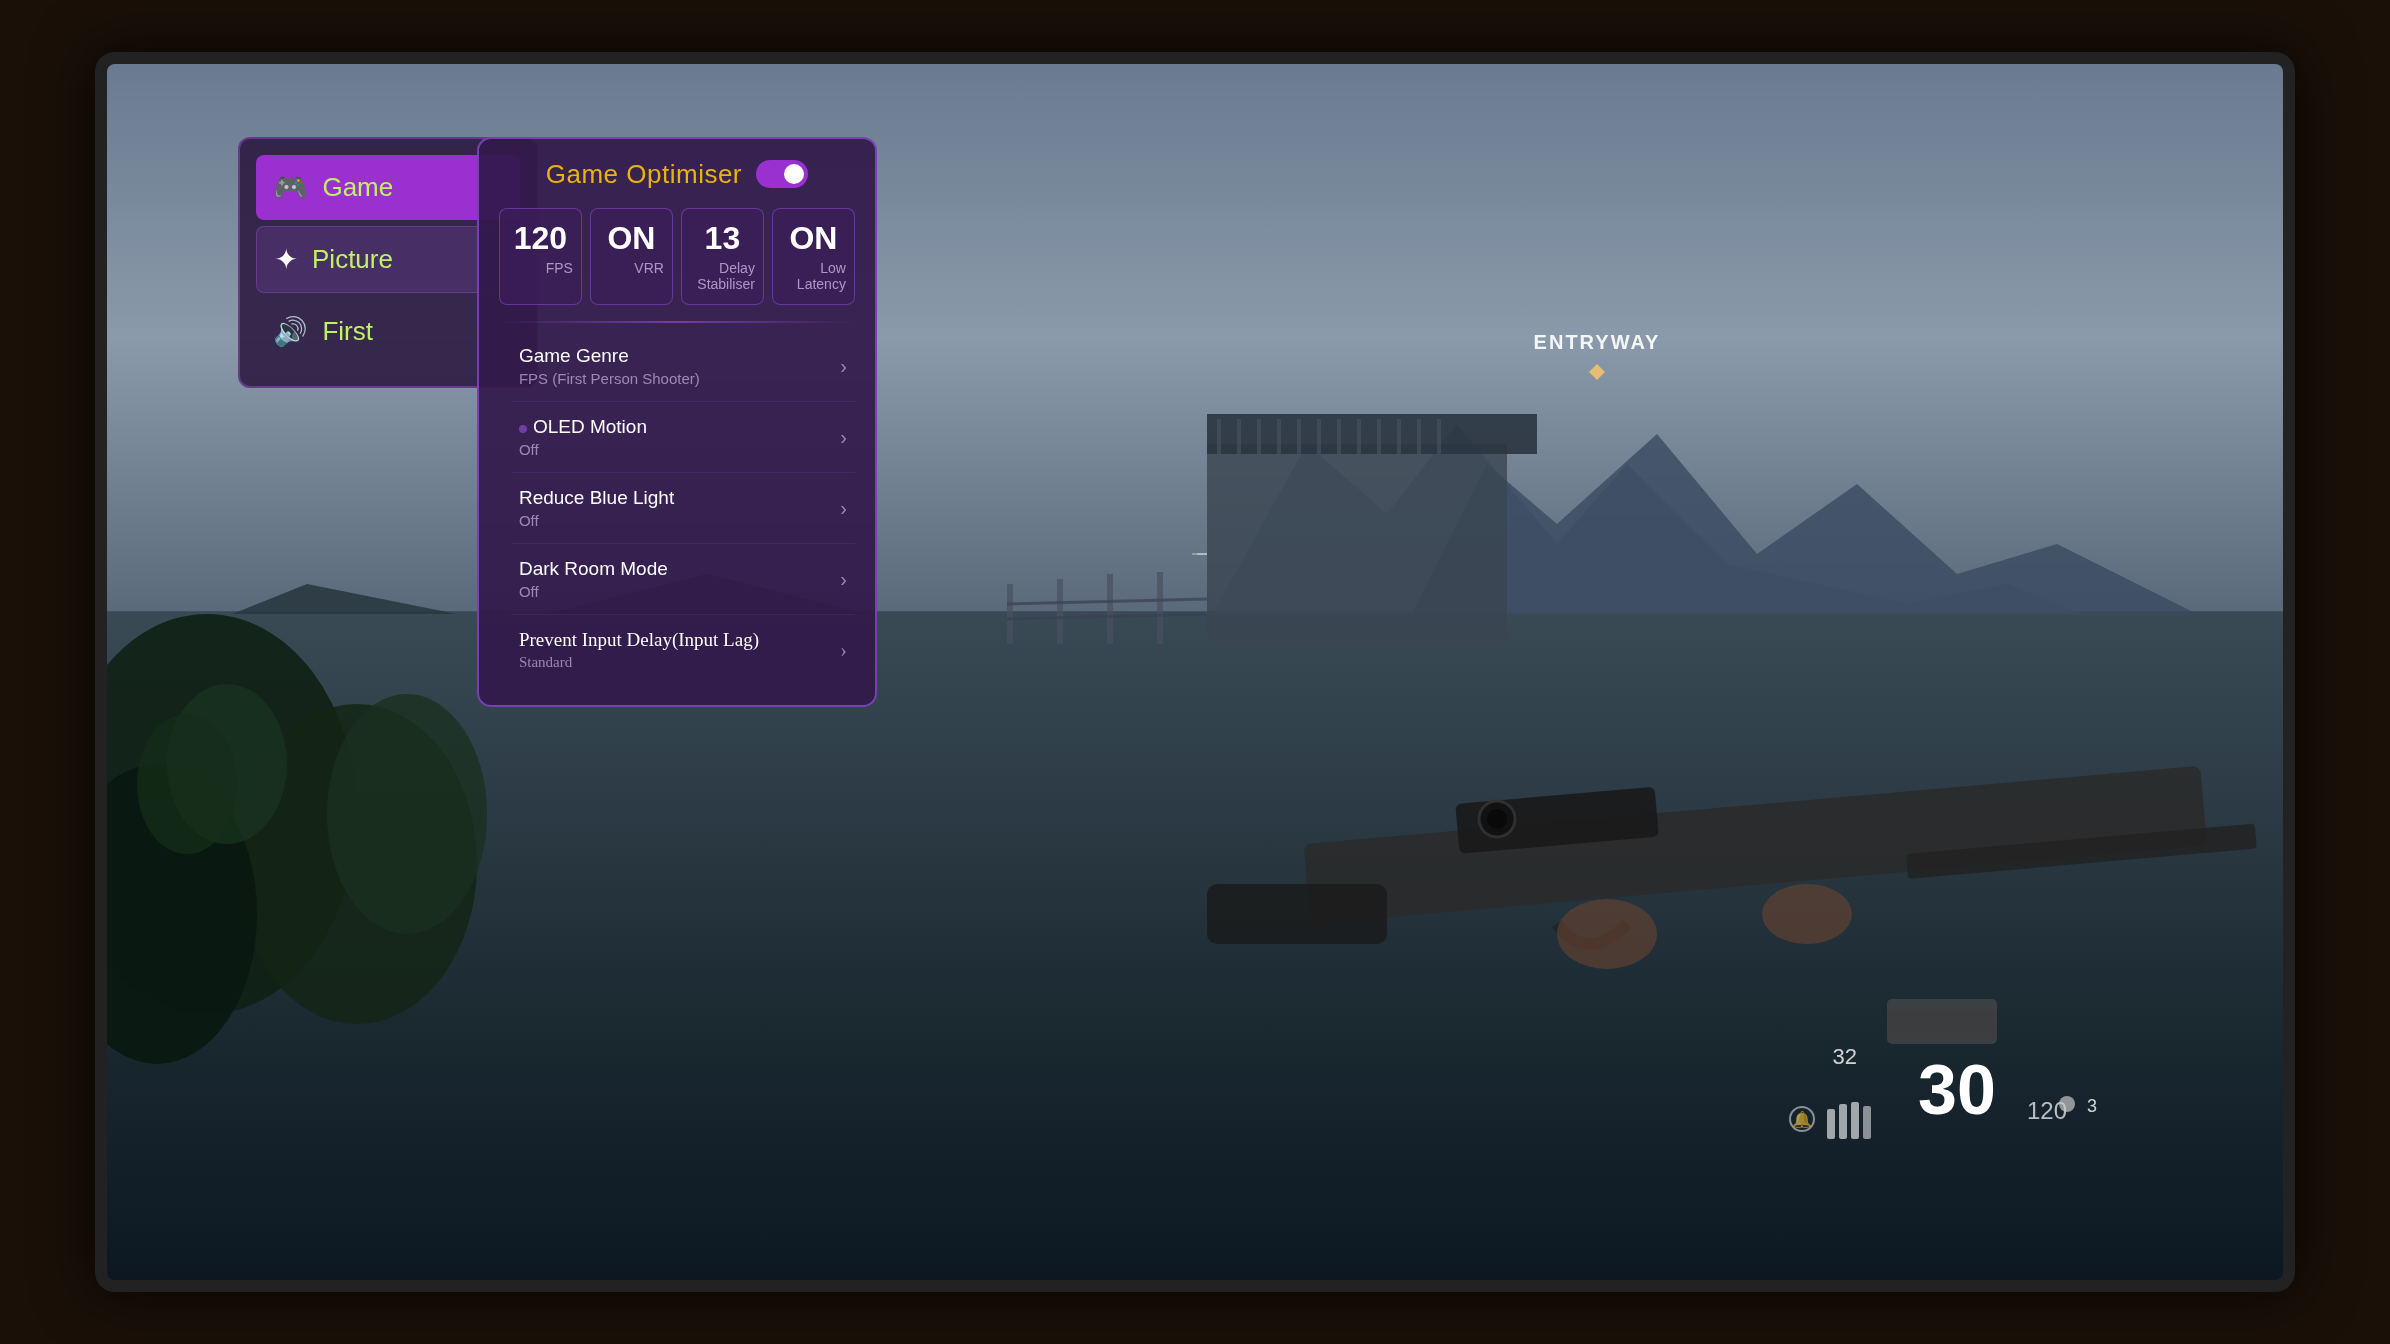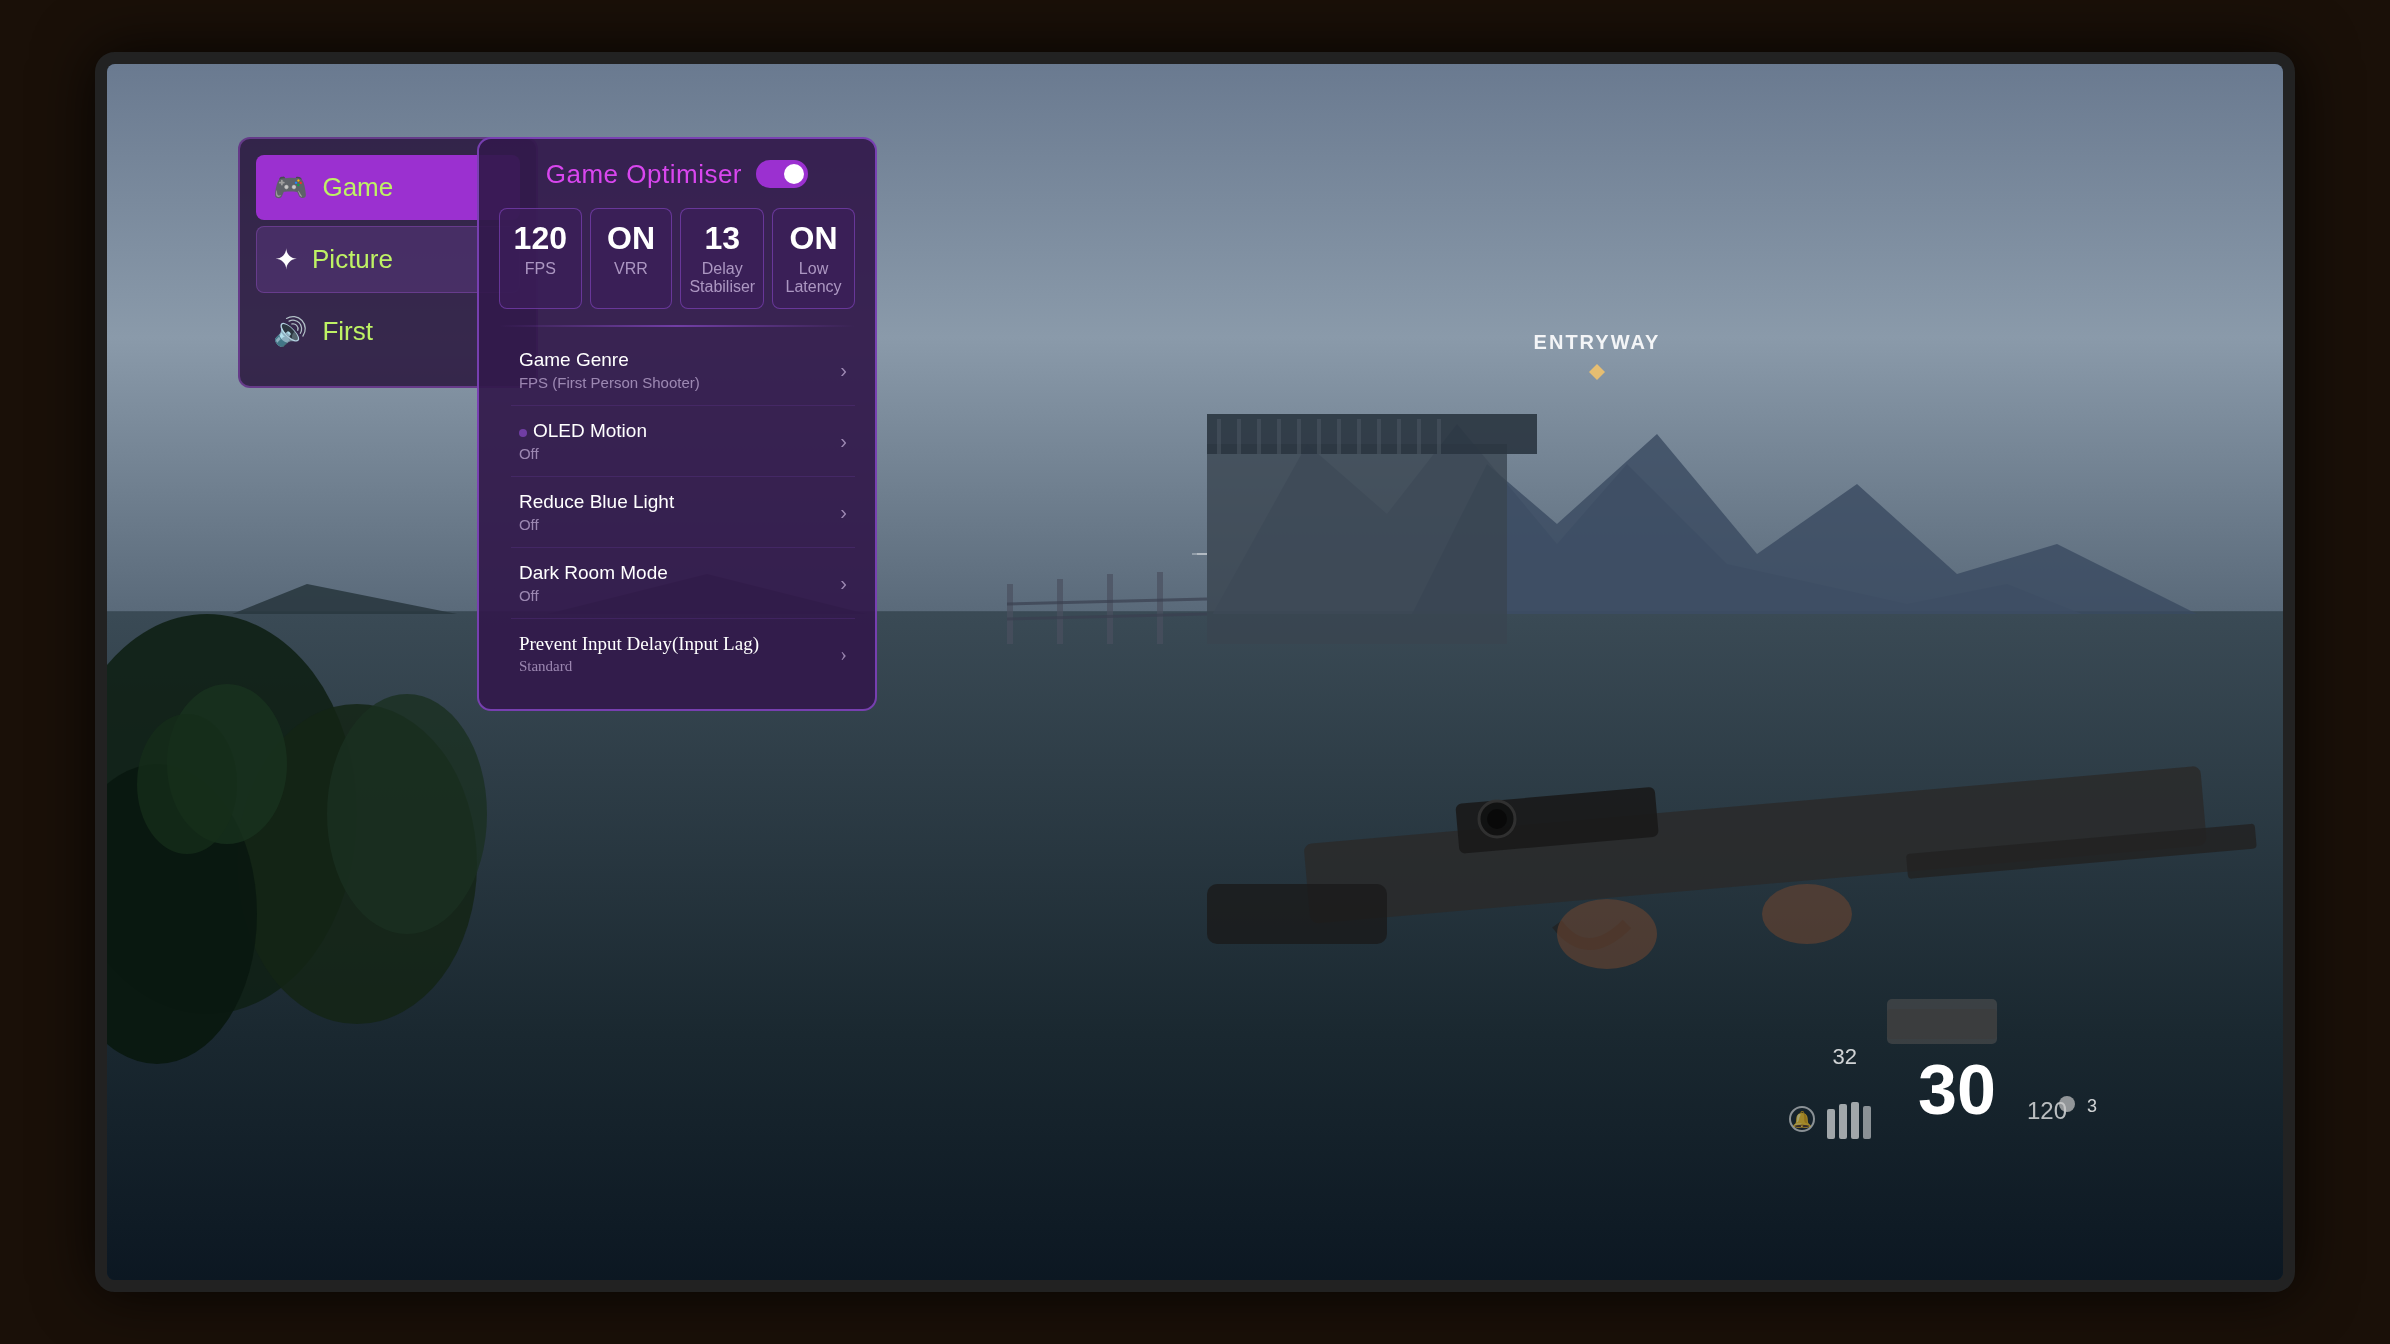--- a/index.html
+++ b/index.html
@@ -117,21 +117,21 @@
 
     .panel-header {
       display: flex;
       align-items: center;
       justify-content: center;
       gap: 14px;
       margin-bottom: 18px;
     }
 
     .panel-title {
-      color: #d946ef;
+      color: #eab308;
       font-size: 26px;
       font-weight: 400;
       letter-spacing: 0.5px;
     }
 
     .toggle-switch {
       width: 52px;
       height: 28px;
       background: #9b30d0;
       border-radius: 14px;
@@ -167,22 +167,23 @@
 
     .stat-value {
       color: white;
       font-size: 32px;
       font-weight: bold;
       line-height: 1.1;
     }
 
     .stat-label {
       color: rgba(200, 180, 220, 0.8);
-      font-size: 16px;
+      font-size: 14px;
       margin-top: 4px;
+      text-align: right;
     }
 
     
     .divider {
       height: 2px;
       background: linear-gradient(90deg, transparent, rgba(150, 80, 220, 0.6), transparent);
       margin: 8px 0;
     }
 
     

